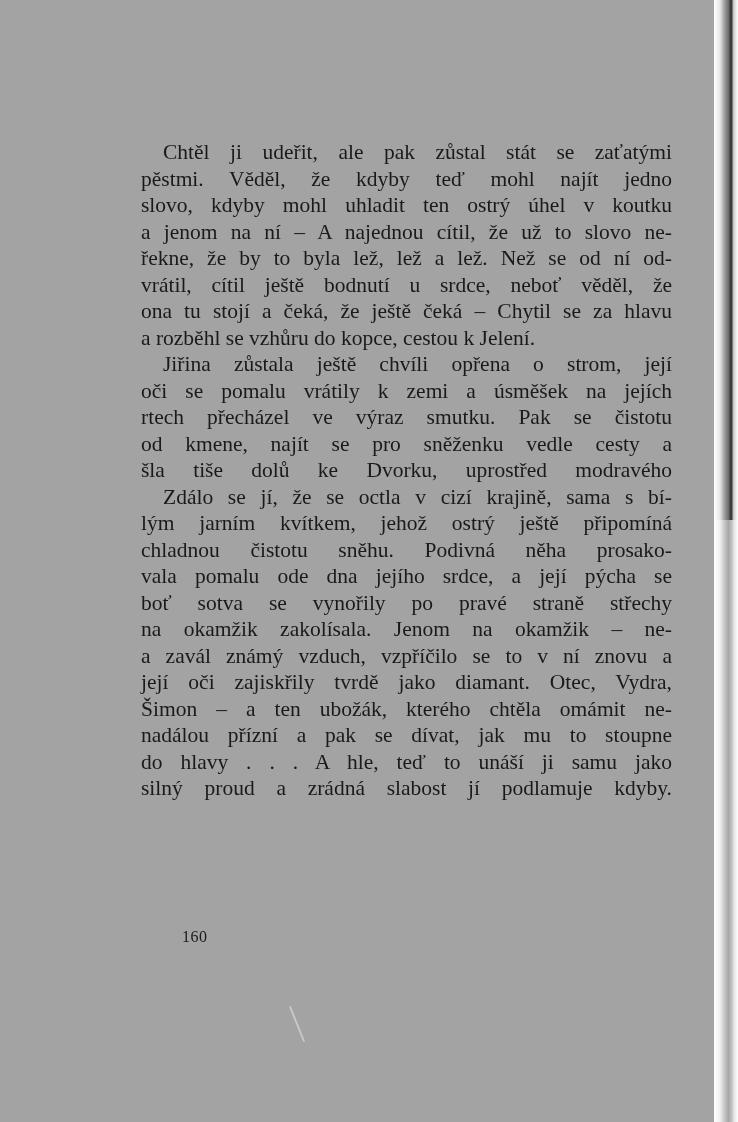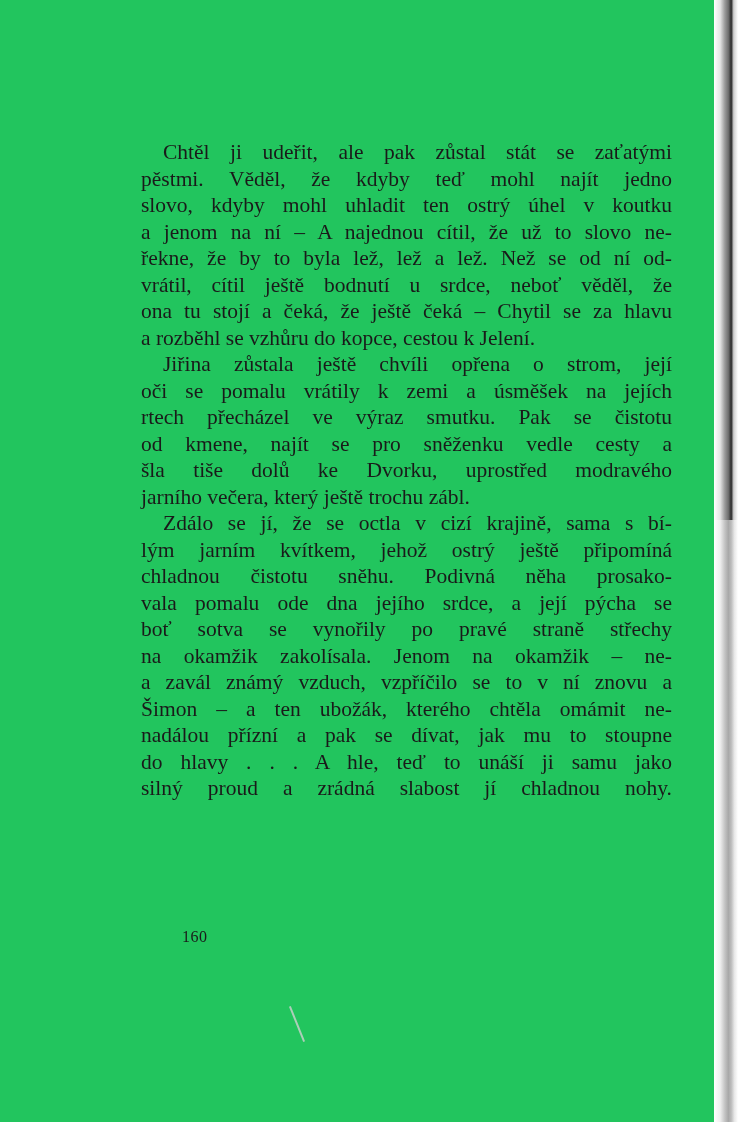--- a/index.html
+++ b/index.html
@@ -13,21 +13,21 @@
       position: relative;
       overflow: hidden;
       font-family: "Liberation Serif", "DejaVu Serif", serif;
       color: #1a1a1a;
     }
     .page {
       position: absolute;
       left: 0; top: 0;
       width: 738px;
       height: 1122px;
-      background: #22c55e;
+      background: #a3a3a3;
     }
     .text-block {
       position: absolute;
       left: 141px;
       top: 139px;
       width: 531px;
     }
     .line {
       display: block;
       height: 26.5px;
@@ -100,32 +100,32 @@
     <span class="line">a jenom na ní – A najednou cítil, že už to slovo ne-</span>
     <span class="line">řekne, že by to byla lež, lež a lež. Než se od ní od-</span>
     <span class="line">vrátil, cítil ještě bodnutí u srdce, neboť věděl, že</span>
     <span class="line">ona tu stojí a čeká, že ještě čeká – Chytil se za hlavu</span>
     <span class="line last">a rozběhl se vzhůru do kopce, cestou k Jelení.</span>
     <span class="line indent">Jiřina zůstala ještě chvíli opřena o strom, její</span>
     <span class="line">oči se pomalu vrátily k zemi a úsměšek na jejích</span>
     <span class="line">rtech přecházel ve výraz smutku. Pak se čistotu</span>
     <span class="line">od kmene, najít se pro sněženku vedle cesty a</span>
     <span class="line">šla tiše dolů ke Dvorku, uprostřed modravého</span>
-    <span class="line last">jarního večera, který ještě trochu zábl.</span>
     <span class="line indent">Zdálo se jí, že se octla v cizí krajině, sama s bí-</span>
     <span class="line">lým jarním kvítkem, jehož ostrý ještě připomíná</span>
     <span class="line">chladnou čistotu sněhu. Podivná něha prosako-</span>
     <span class="line">vala pomalu ode dna jejího srdce, a její pýcha se</span>
     <span class="line">boť sotva se vynořily po pravé straně střechy</span>
     <span class="line">na okamžik zakolísala. Jenom na okamžik – ne-</span>
     <span class="line">a zavál známý vzduch, vzpříčilo se to v ní znovu a</span>
+    <span class="line">její oči zajiskřily tvrdě jako diamant. Otec, Vydra,</span>
     <span class="line">Šimon – a ten ubožák, kterého chtěla omámit ne-</span>
     <span class="line">nadálou přízní a pak se dívat, jak mu to stoupne</span>
     <span class="line">do hlavy . . . A hle, teď to unáší ji samu jako</span>
-    <span class="line">silný proud a zrádná slabost jí chladnou nohy.</span>
+    <span class="line">silný proud a zrádná slabost jí podlamuje kdyby.</span>
   </div>
 
   <div class="page-number">160</div>
 
   <div class="pencil-mark"></div>
   <div class="spine"></div>
   <div class="spine-lower"></div>
 </div>
 
 </body></html>

